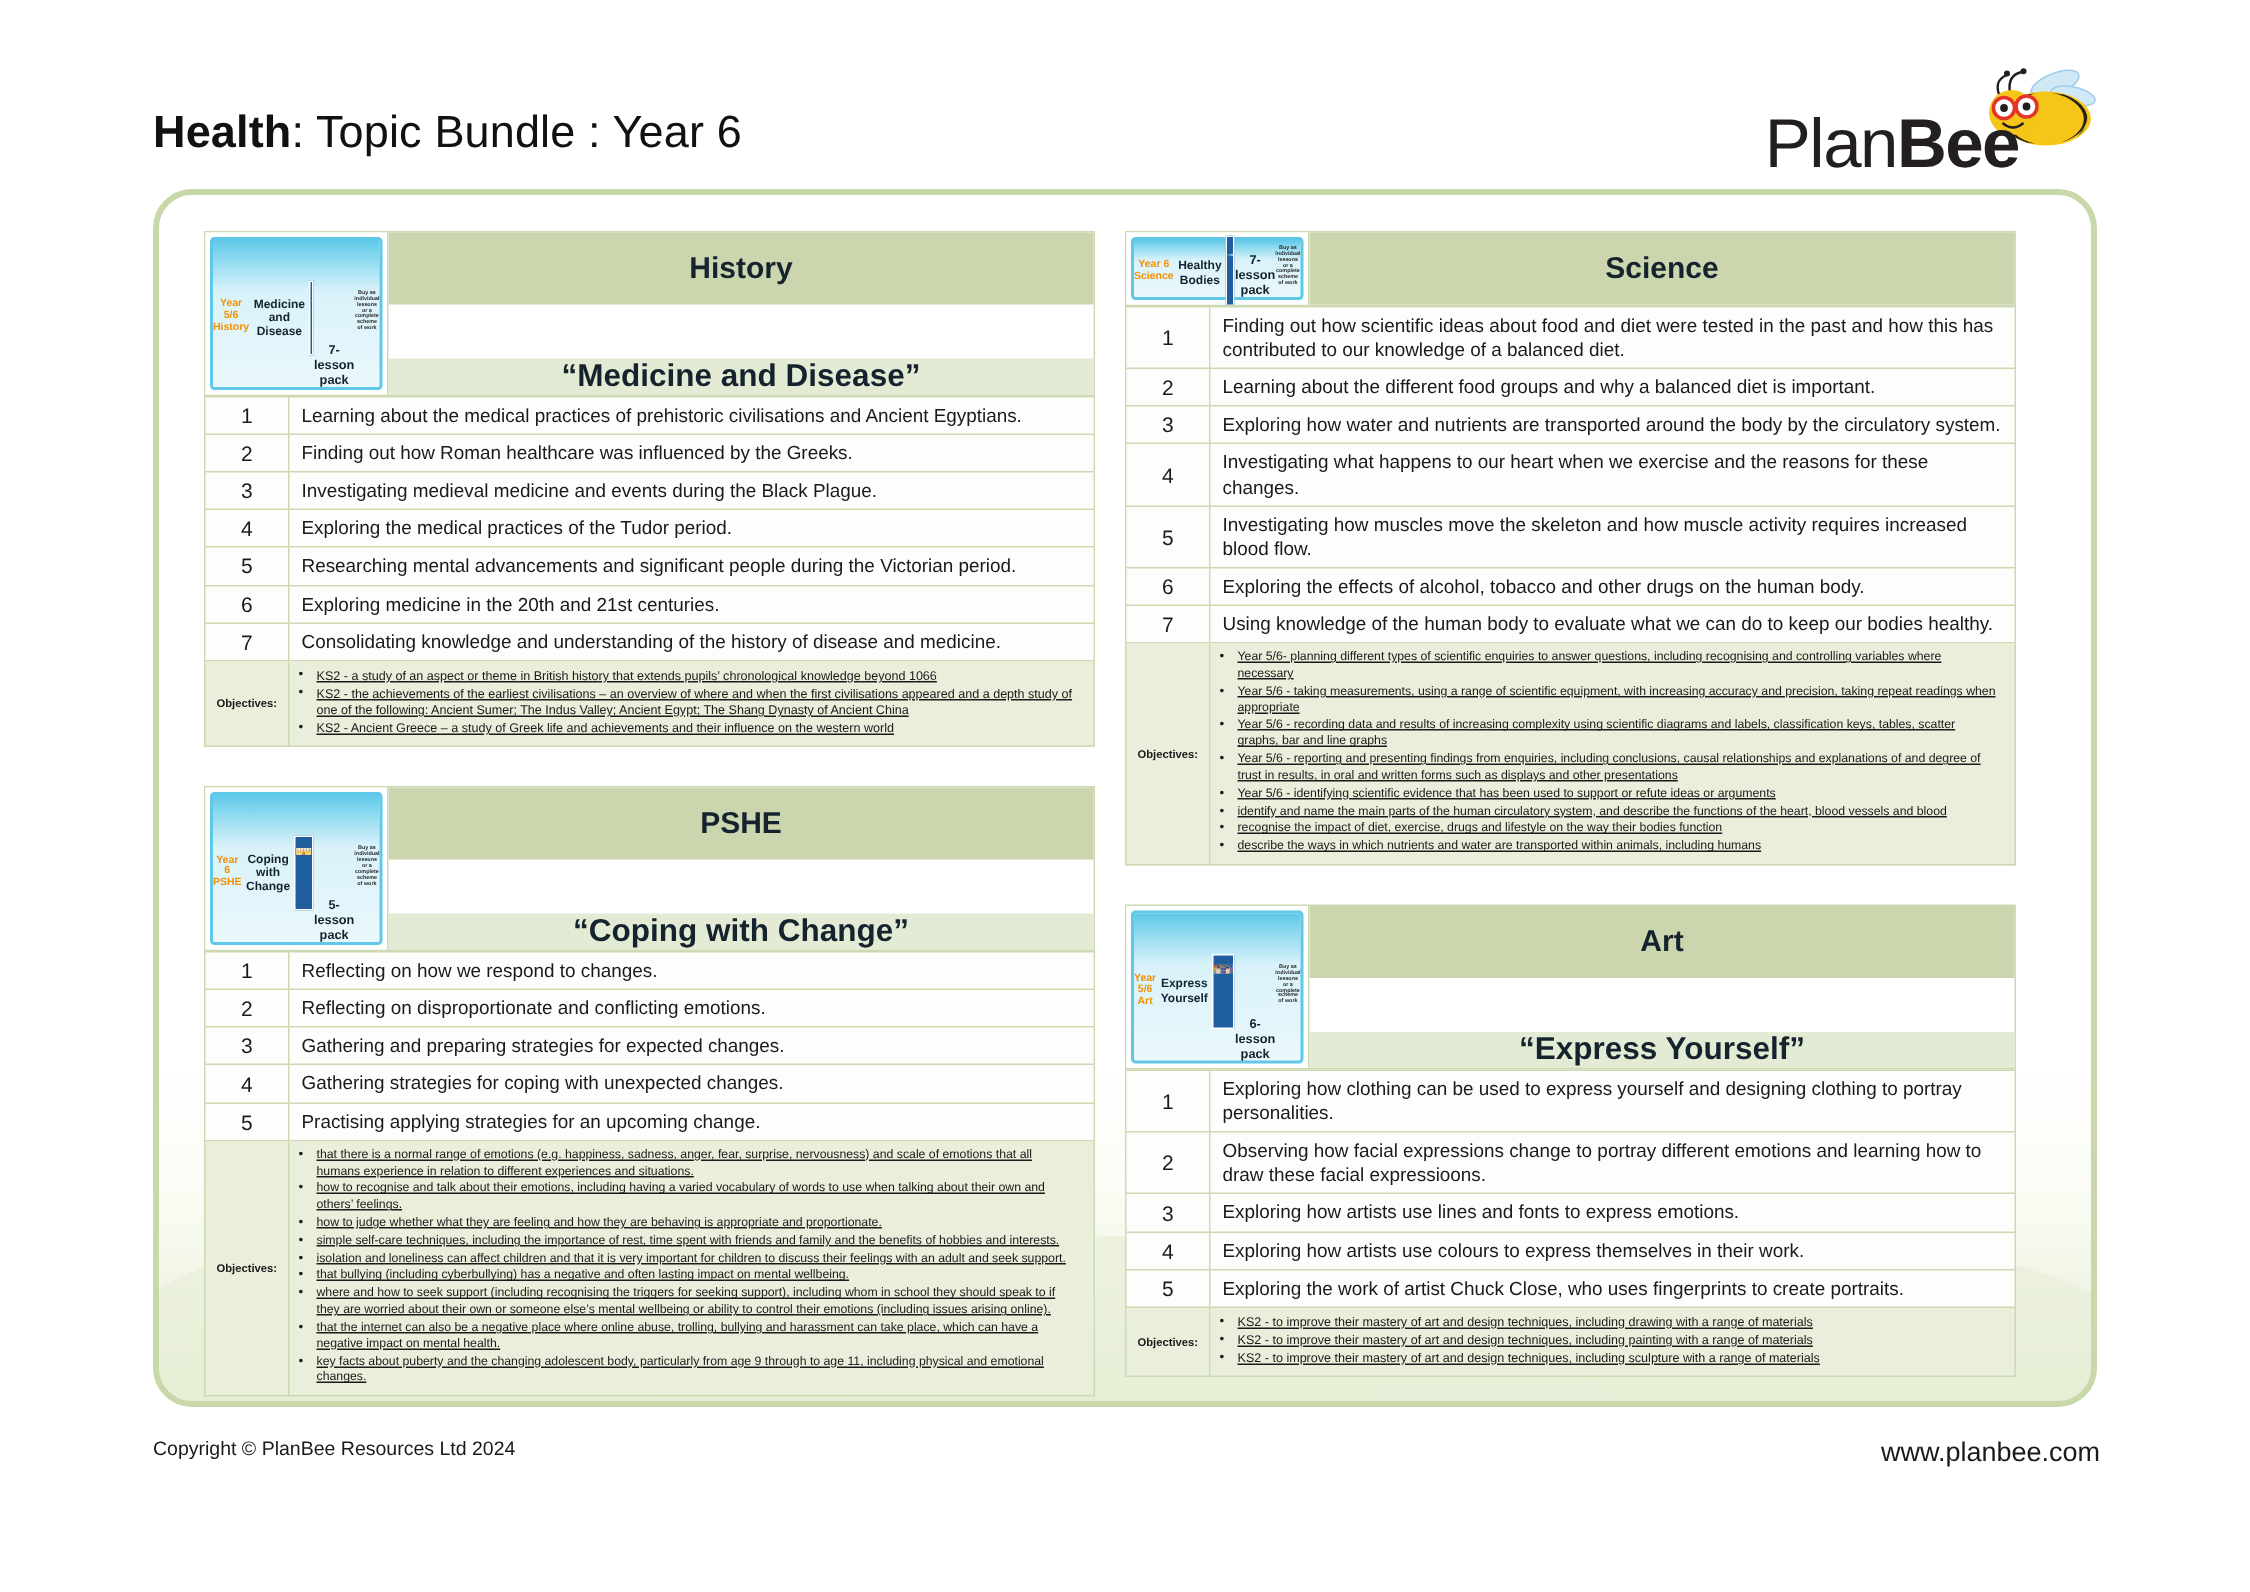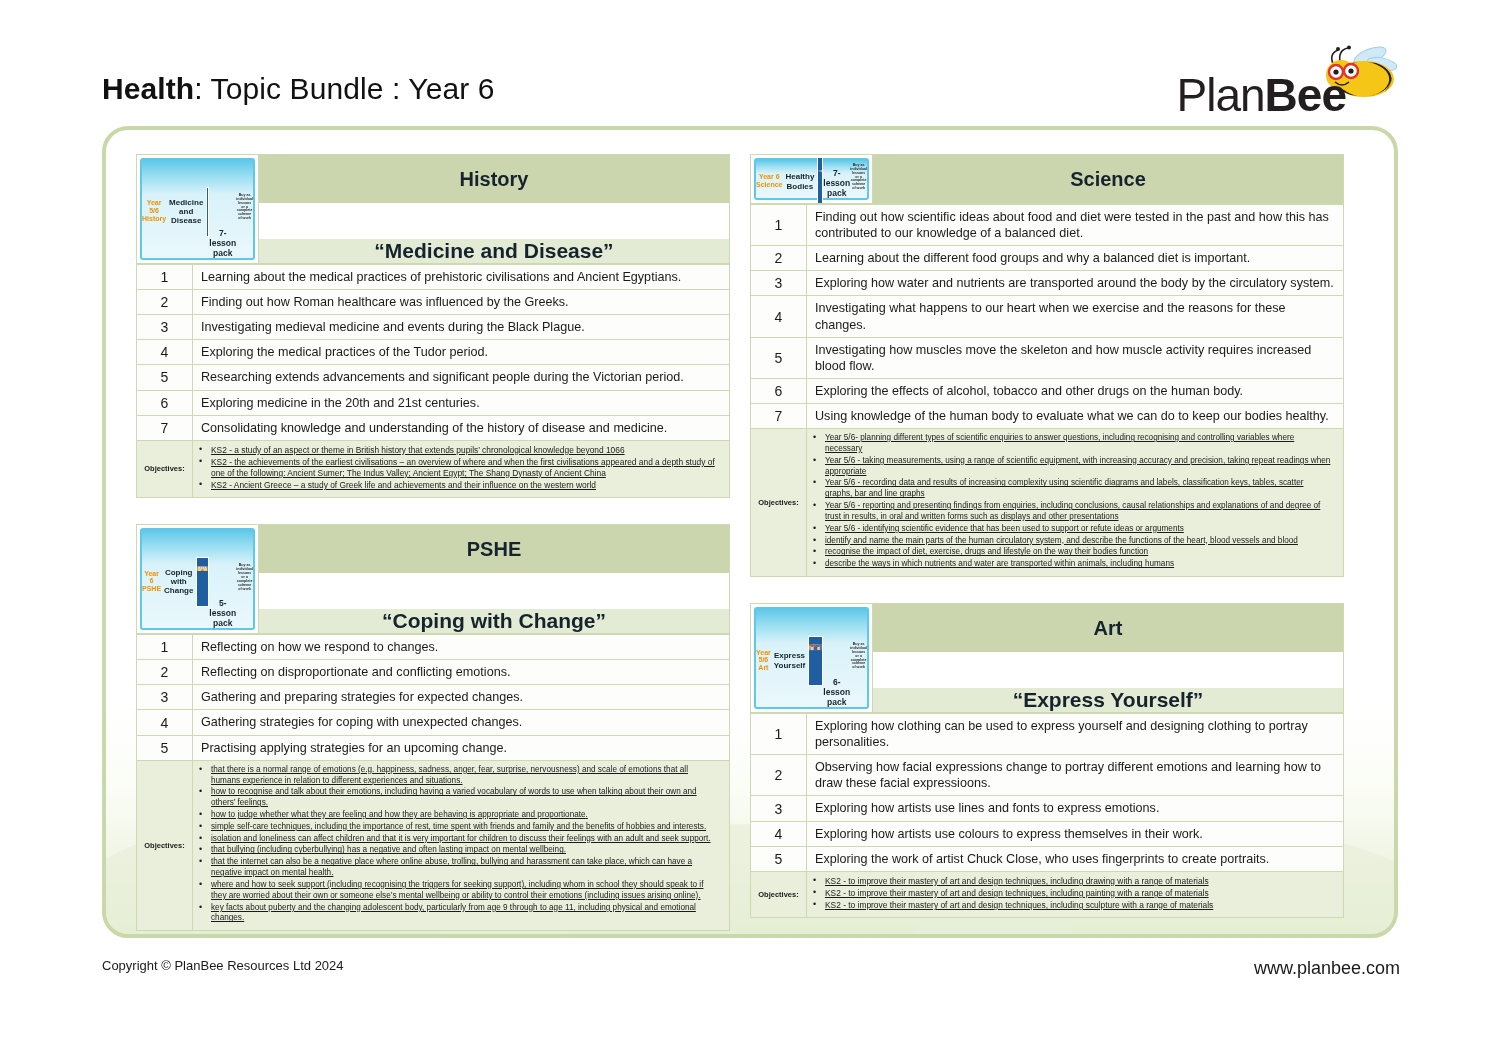--- a/index.html
+++ b/index.html
@@ -257,21 +257,21 @@
               <tr>
                 <td class="num">3</td>
                 <td class="desc">Investigating medieval medicine and events during the Black Plague.</td>
               </tr>
               <tr>
                 <td class="num">4</td>
                 <td class="desc">Exploring the medical practices of the Tudor period.</td>
               </tr>
               <tr>
                 <td class="num">5</td>
-                <td class="desc">Researching extends advancements and significant people during the Victorian period.</td>
+                <td class="desc">Researching mental advancements and significant people during the Victorian period.</td>
               </tr>
               <tr>
                 <td class="num">6</td>
                 <td class="desc">Exploring medicine in the 20th and 21st centuries.</td>
               </tr>
               <tr>
                 <td class="num">7</td>
                 <td class="desc">Consolidating knowledge and understanding of the history of disease and medicine.</td>
               </tr>
             </tbody>
@@ -390,22 +390,22 @@
           <div class="obj-row">
             <div class="obj-label">Objectives:</div>
             <div class="obj-list small">
               <ul>
                 <li>that there is a normal range of emotions (e.g. happiness, sadness, anger, fear, surprise, nervousness) and scale of emotions that all humans experience in relation to different experiences and situations.</li>
                 <li>how to recognise and talk about their emotions, including having a varied vocabulary of words to use when talking about their own and others’ feelings.</li>
                 <li>how to judge whether what they are feeling and how they are behaving is appropriate and proportionate.</li>
                 <li>simple self-care techniques, including the importance of rest, time spent with friends and family and the benefits of hobbies and interests.</li>
                 <li>isolation and loneliness can affect children and that it is very important for children to discuss their feelings with an adult and seek support.</li>
                 <li>that bullying (including cyberbullying) has a negative and often lasting impact on mental wellbeing.</li>
+                <li>where and how to seek support (including recognising the triggers for seeking support), including whom in school they should speak to if they are worried about their own or someone else’s mental wellbeing or ability to control their emotions (including issues arising online).</li>
                 <li>that the internet can also be a negative place where online abuse, trolling, bullying and harassment can take place, which can have a negative impact on mental health.</li>
-                <li>where and how to seek support (including recognising the triggers for seeking support), including whom in school they should speak to if they are worried about their own or someone else’s mental wellbeing or ability to control their emotions (including issues arising online).</li>
                 <li>key facts about puberty and the changing adolescent body, particularly from age 9 through to age 11, including physical and emotional changes.</li>
               </ul>
             </div>
           </div>
         </div>
       </div>
     <div class="col col-right" id="col-right">
         <div class="block">
           <div class="block-head">
             <div class="thumb">

